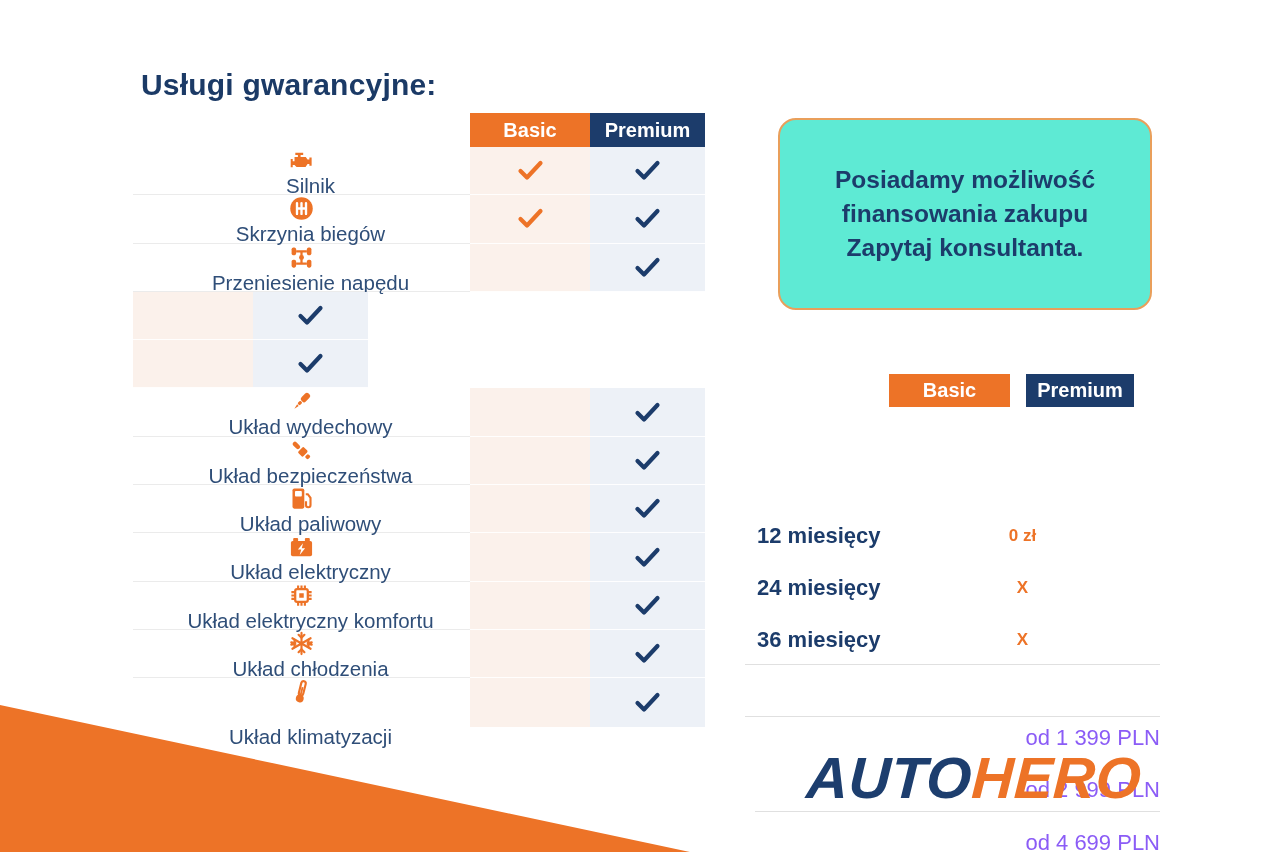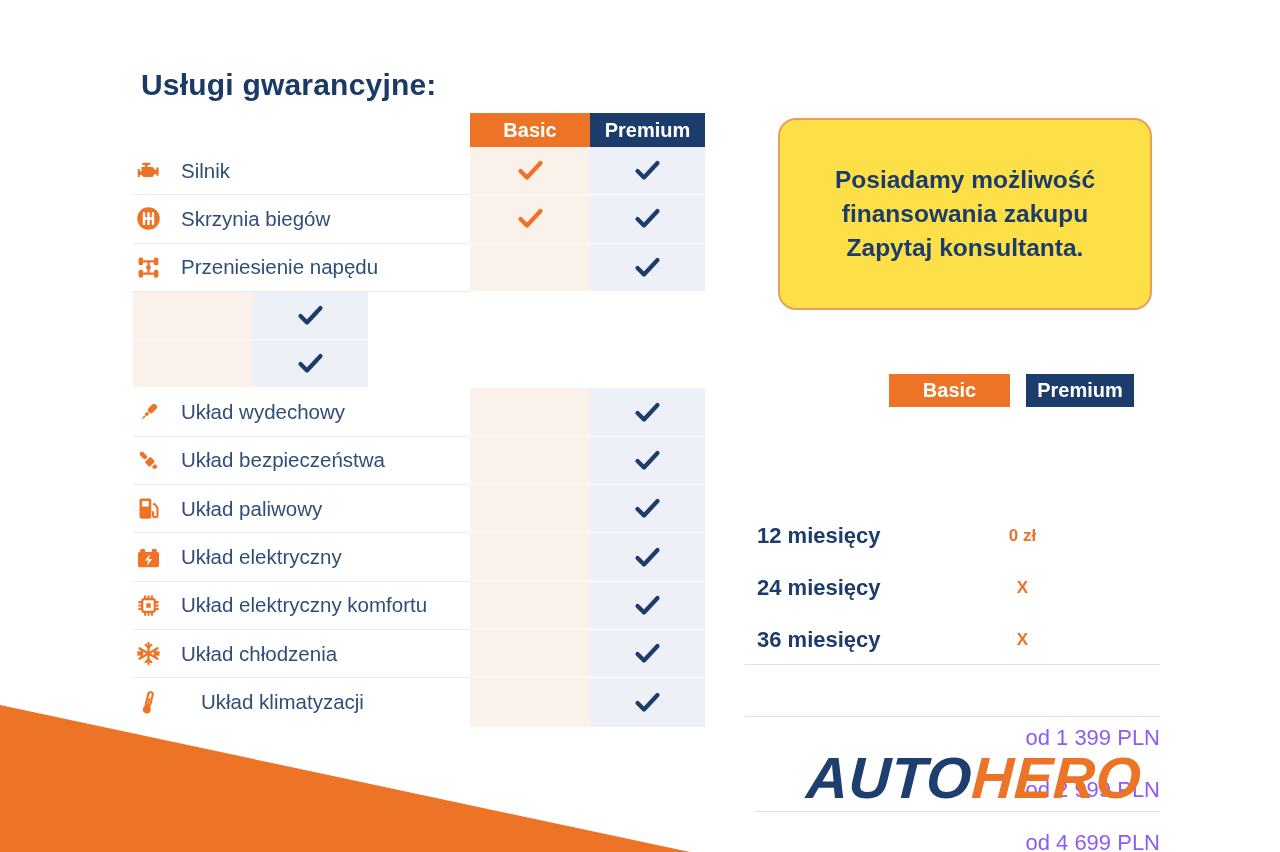--- a/index.html
+++ b/index.html
@@ -19,42 +19,42 @@
   .svc-head-spacer{width:337px;}
   .svc-head-cell{
     display:flex; align-items:center; justify-content:center;
     color:#fff; font-size:20px; font-weight:bold;
   }
   .svc-head-cell.basic{width:120px; background:#ED7327;}
   .svc-head-cell.premium{width:115px; background:#1C3C6B;}
   .svc-row{display:flex; height:48.3px;}
   .svc-label-cell{
     width:337px; display:flex; align-items:center;
-    border-bottom:1px solid #EBEBEB; box-sizing:border-box;
+    border-bottom:1px solid #EBEBEB; box-sizing:border-box;flex-direction:column;
   }
   .svc-row:last-child .svc-label-cell{border-bottom:none;gap:20px;}
   .svc-icon{width:30px; display:flex; align-items:center; justify-content:center; color:#ED7327;}
   .svc-label{margin-left:18px; font-size:20.5px; color:#2F4E78;}
   .svc-cell{
     display:flex; align-items:center; justify-content:center;
     border-bottom:1px solid rgba(255,255,255,.9); box-sizing:border-box;
   }
   .svc-cell.basic{width:120px; background:#FBF1EB;}
   .svc-cell.premium{width:115px; background:#EDF1F7;}
   .svc-row:last-child .svc-cell{border-bottom:none;}
   .chk{display:flex;}
   .chk.orange{color:#ED7327;}
   .chk.navy{color:#1C3C6B;}
   
   .promo{
     position:absolute; left:778px; top:118px; width:374px; height:192px;
     border:2px solid #E99F5B; border-radius:18px; box-sizing:border-box;
     display:flex; flex-direction:column; align-items:center; justify-content:center;
     text-align:center; color:#1C3C6B; font-weight:bold; font-size:24.5px; line-height:34px;
-    background:#fde047;
+    background:#5eead4;
   }
   
   .pricing{position:absolute; left:745px; top:374px; width:415px;}
   .ph-basic,.ph-premium{
     position:absolute; top:0; height:33px; display:flex; align-items:center; justify-content:center;
     color:#fff; font-size:20px; font-weight:bold;
   }
   .ph-basic{left:144px; width:121px; background:#ED7327;}
   .ph-premium{left:281px; width:108px; background:#1C3C6B;}
   .p-rows{position:absolute; left:0; top:33px; width:415px;}

